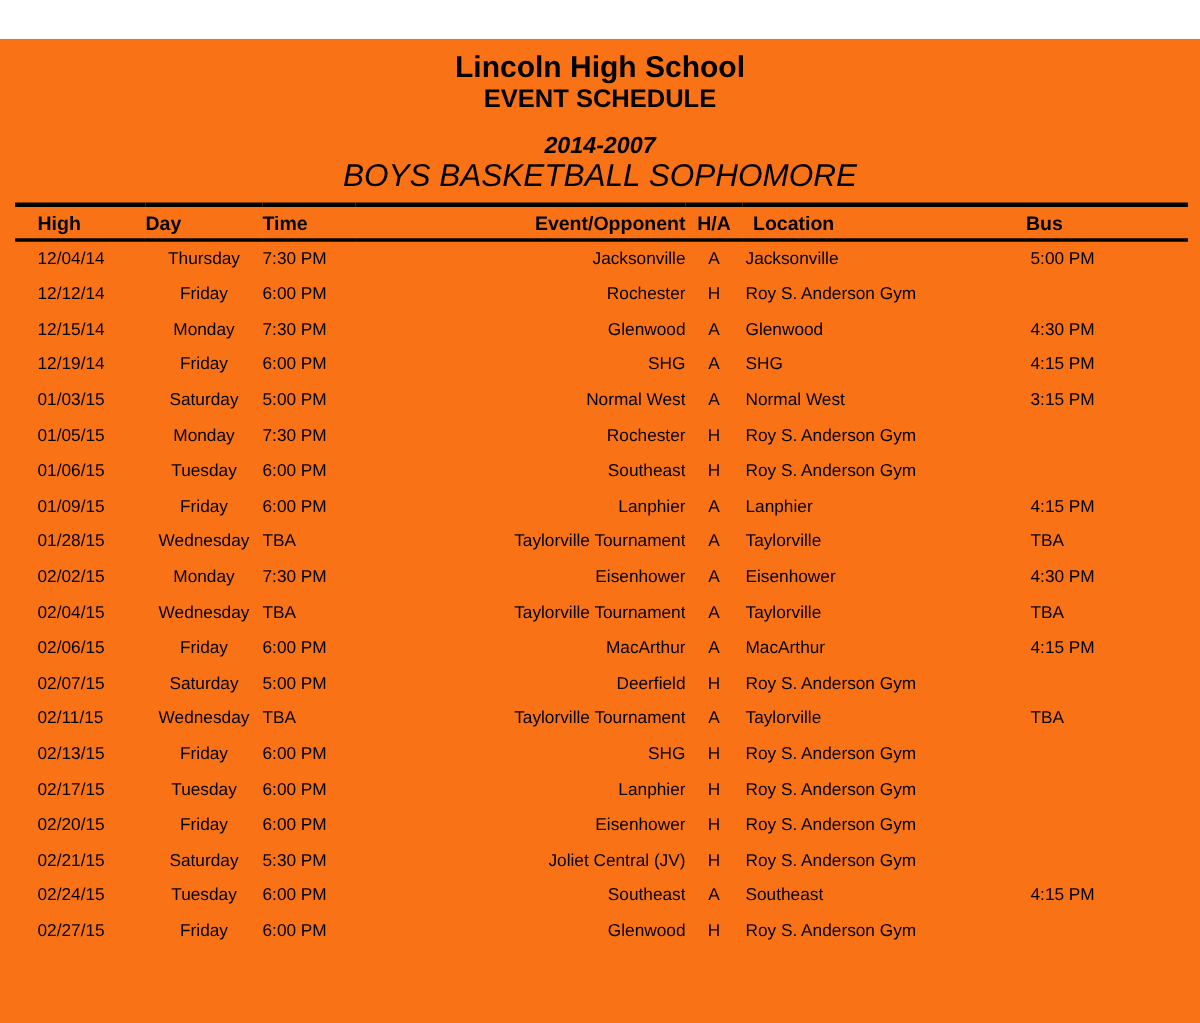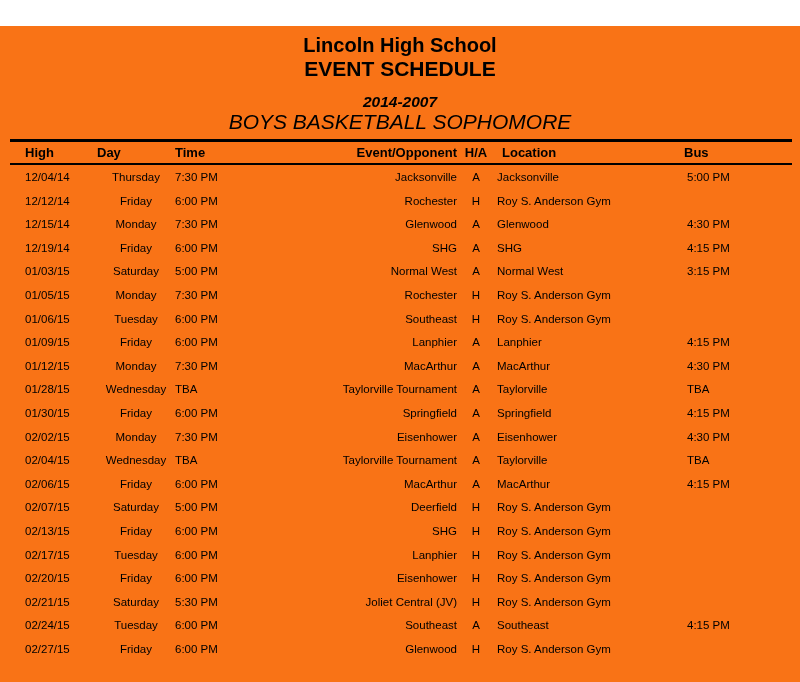--- a/index.html
+++ b/index.html
@@ -13,21 +13,21 @@
     overflow: hidden;
     margin-top: 26px;
   }
   .doc-header { text-align: center; padding-top: 7px; }
   .school-name {
     font-size: 20px;
     font-weight: bold;
     line-height: 1.2;
   }
   .doc-title {
-    font-size: 21px;
+    font-size: 17px;
     font-weight: bold;
     line-height: 1.1;
   }
   .season {
     margin-top: 13px;
     font-size: 15.5px;
     font-weight: bold;
     font-style: italic;
     line-height: 1.1;
   }
@@ -166,47 +166,29 @@
         <tr>
       <td class="col-date">01/09/15</td>
       <td class="col-day">Friday</td>
       <td class="col-time">6:00 PM</td>
       <td class="col-event">Lanphier</td>
       <td class="col-ha">A</td>
       <td class="col-location">Lanphier</td>
       <td class="col-bus">4:15 PM</td>
     </tr>
         <tr>
-      <td class="col-date">01/12/15</td>
-      <td class="col-day">Monday</td>
-      <td class="col-time">7:30 PM</td>
-      <td class="col-event">MacArthur</td>
-      <td class="col-ha">A</td>
-      <td class="col-location">MacArthur</td>
-      <td class="col-bus">4:30 PM</td>
-    </tr>
-        <tr>
       <td class="col-date">01/28/15</td>
       <td class="col-day">Wednesday</td>
       <td class="col-time">TBA</td>
       <td class="col-event">Taylorville Tournament</td>
       <td class="col-ha">A</td>
       <td class="col-location">Taylorville</td>
       <td class="col-bus">TBA</td>
     </tr>
         <tr>
-      <td class="col-date">01/30/15</td>
-      <td class="col-day">Friday</td>
-      <td class="col-time">6:00 PM</td>
-      <td class="col-event">Springfield</td>
-      <td class="col-ha">A</td>
-      <td class="col-location">Springfield</td>
-      <td class="col-bus">4:15 PM</td>
-    </tr>
-        <tr>
       <td class="col-date">02/02/15</td>
       <td class="col-day">Monday</td>
       <td class="col-time">7:30 PM</td>
       <td class="col-event">Eisenhower</td>
       <td class="col-ha">A</td>
       <td class="col-location">Eisenhower</td>
       <td class="col-bus">4:30 PM</td>
     </tr>
         <tr>
       <td class="col-date">02/04/15</td>
@@ -229,20 +211,29 @@
         <tr>
       <td class="col-date">02/07/15</td>
       <td class="col-day">Saturday</td>
       <td class="col-time">5:00 PM</td>
       <td class="col-event">Deerfield</td>
       <td class="col-ha">H</td>
       <td class="col-location">Roy S. Anderson Gym</td>
       <td class="col-bus"></td>
     </tr>
         <tr>
+      <td class="col-date">02/11/15</td>
+      <td class="col-day">Wednesday</td>
+      <td class="col-time">TBA</td>
+      <td class="col-event">Taylorville Tournament</td>
+      <td class="col-ha">A</td>
+      <td class="col-location">Taylorville</td>
+      <td class="col-bus">TBA</td>
+    </tr>
+        <tr>
       <td class="col-date">02/13/15</td>
       <td class="col-day">Friday</td>
       <td class="col-time">6:00 PM</td>
       <td class="col-event">SHG</td>
       <td class="col-ha">H</td>
       <td class="col-location">Roy S. Anderson Gym</td>
       <td class="col-bus"></td>
     </tr>
         <tr>
       <td class="col-date">02/17/15</td>

